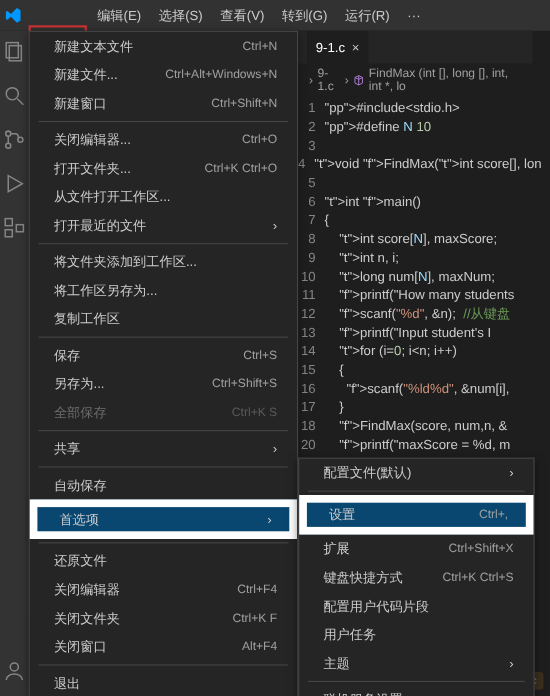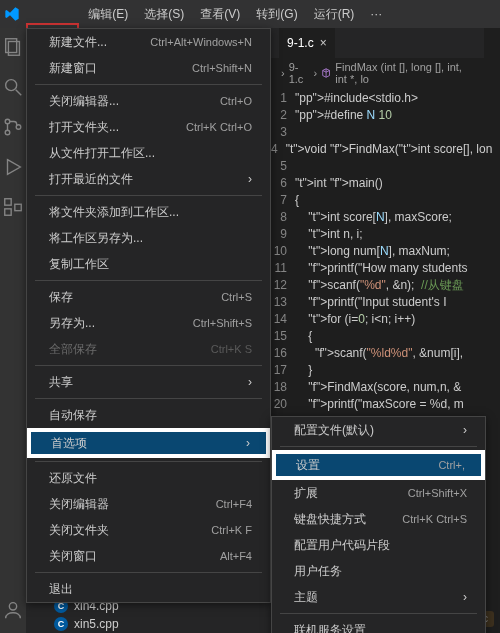--- a/index.html
+++ b/index.html
@@ -9,21 +9,21 @@
 .menubar .menu-item { padding: 4px 7px; color: #cccccc; cursor: pointer; font-size: 12px; }
 .menubar .menu-item.highlighted { border: 2px solid #cc3333; padding: 2px 5px; margin-top: 42px; }
 .menubar .logo { width: 16px; height: 16px; margin-right: 4px; }
 
 .activity-bar { position: absolute; left: 0; top: 28px; width: 26px; height: calc(100% - 28px); background: #333333; display: flex; flex-direction: column; align-items: center; padding-top: 8px; gap: 18px; }
 .activity-bar .icon { width: 22px; height: 22px; color: #858585; }
 .activity-bar .bottom { margin-top: auto; margin-bottom: 12px; }
 
 .menu-dropdown { position: absolute; left: 26px; top: 28px; width: 245px; background: #252526; border: 1px solid #454545; box-shadow: 0 2px 8px rgba(0,0,0,0.5); z-index: 10; }
 .menu-row { display: flex; justify-content: space-between; align-items: center; padding: 4px 18px 4px 22px; color: #cccccc; font-size: 12px; line-height: 18px; }
-.menu-row.highlighted { border: 4px solid #ffffff; padding: 2px 16px 2px 20px; background: #094771; }
+.menu-row.highlighted { border: 7px solid #ffffff; padding: 2px 16px 2px 20px; background: #094771; }
 .menu-row .shortcut { color: #a0a0a0; font-size: 11px; }
 .menu-row .chevron { color: #cccccc; }
 .menu-sep { height: 1px; background: #454545; margin: 3px 8px; }
 .menu-row.disabled { color: #6b6b6b; }
 .menu-row.disabled .shortcut { color: #5a5a5a; }
 
 .submenu { position: absolute; left: 271px; top: 416px; width: 215px; background: #252526; border: 1px solid #454545; box-shadow: 0 2px 8px rgba(0,0,0,0.5); z-index: 20; }
 .submenu .menu-row.highlighted { padding: 2px 16px 2px 20px; }
 
 .editor { position: absolute; left: 271px; top: 28px; right: 16px; height: 388px; background: #1e1e1e; }
@@ -84,20 +84,24 @@
       <rect x="14" y="9" width="7" height="7"></rect>
     </svg>
   <svg class="icon bottom" viewBox="0 0 24 24" fill="none" stroke="currentColor" stroke-width="1.5">
       <circle cx="12" cy="8" r="4"></circle>
       <path d="M4 21c0-4 4-6 8-6s8 2 8 6"></path>
     </svg>
 </div>
 
 <div class="menu-dropdown" id="file-menu">
     <div class="menu-row">
+      <span>新建文本文件</span>
+      <span class="shortcut">Ctrl+N</span>
+    </div>
+    <div class="menu-row">
       <span>新建文件...</span>
       <span class="shortcut">Ctrl+Alt+Windows+N</span>
     </div>
     <div class="menu-row">
       <span>新建窗口</span>
       <span class="shortcut">Ctrl+Shift+N</span>
     </div>
     <div class="menu-sep"></div>
     <div class="menu-row">
       <span>关闭编辑器...</span>

